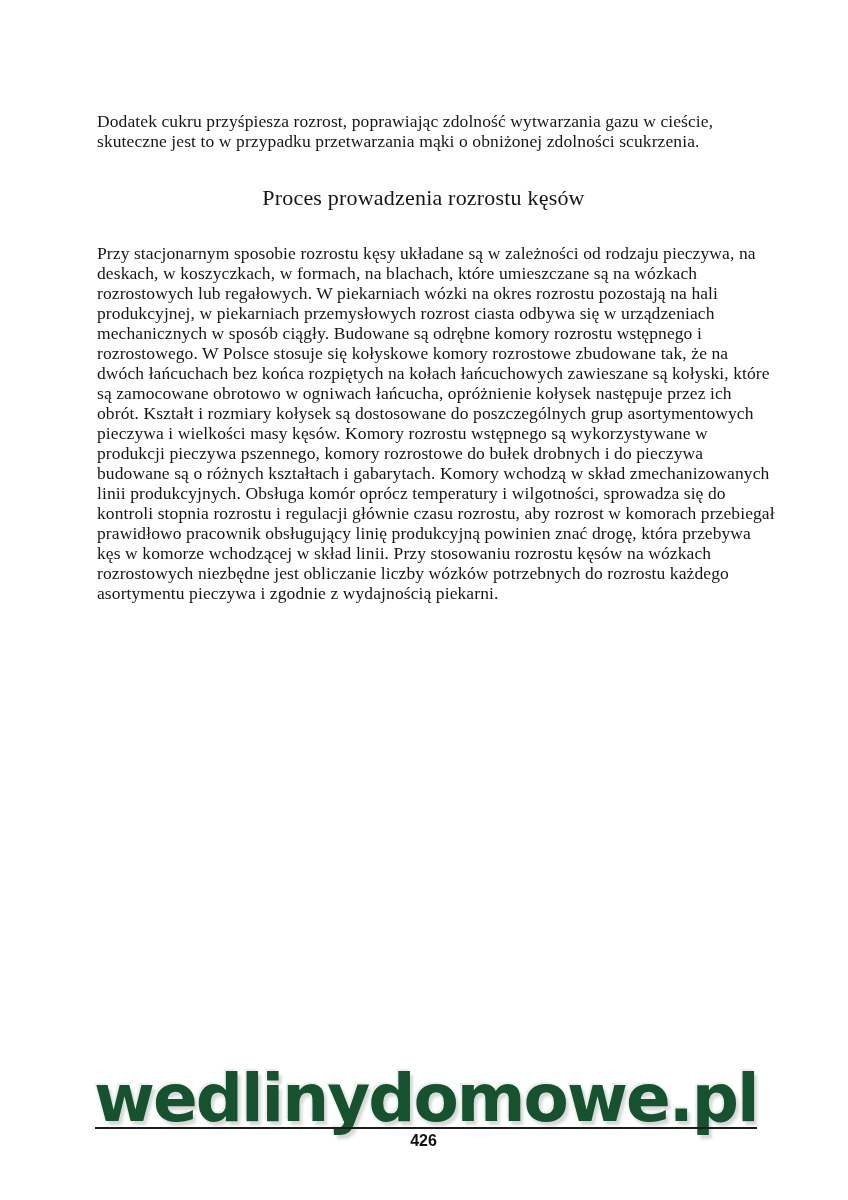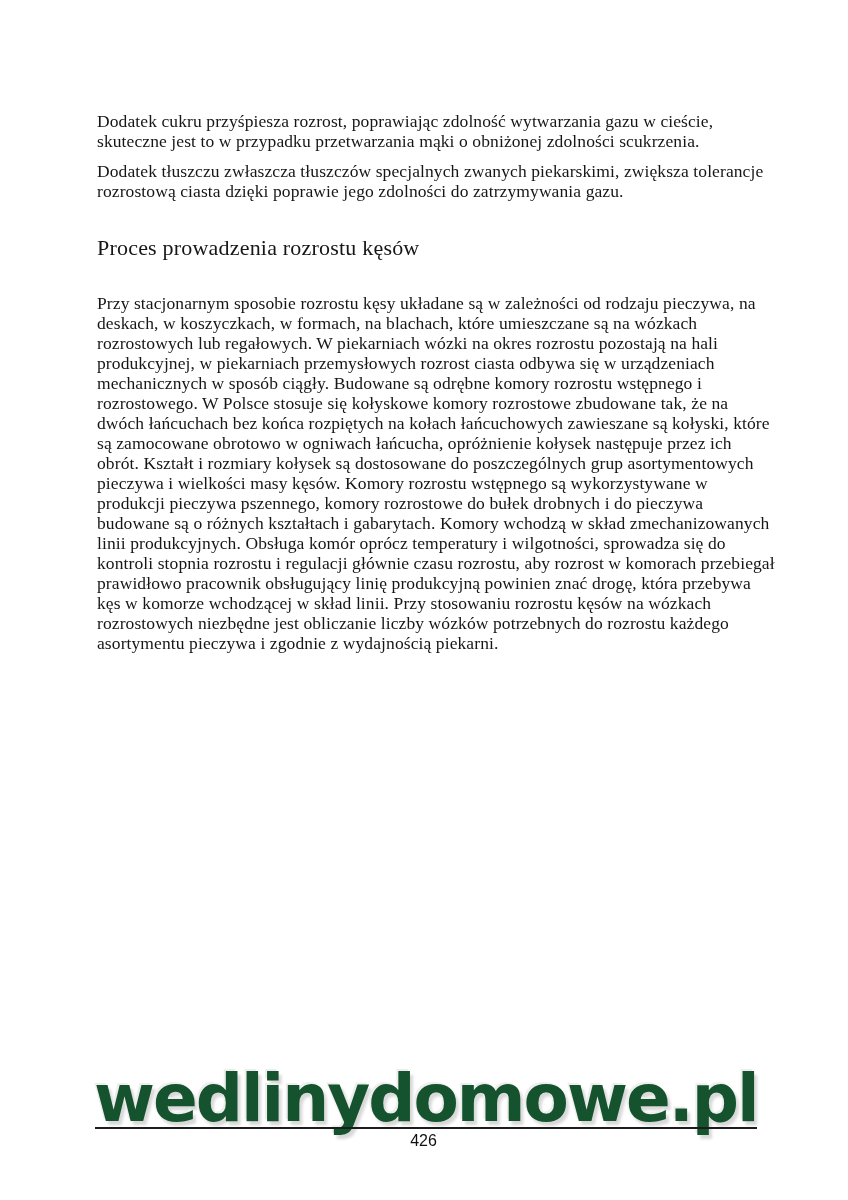--- a/index.html
+++ b/index.html
@@ -29,20 +29,21 @@
     line-height: 20px;
     white-space: pre;      
     letter-spacing: 0.1px;
   }
   h1.section-title {
     font-size: 22px;
     font-weight: normal;
     line-height: 28px;
     margin: 33px 0 31px 0;
     width: 653px;
+    text-align: center;
     letter-spacing: 0.2px;
   }
   .watermark {
     position: absolute;
     left: 94px;
     top: 1060px;
     z-index: 0;
     font-family: "DejaVu Sans", sans-serif;
     font-weight: bold;
     font-size: 66px;
@@ -61,40 +62,38 @@
     background: #1c1c1c;
     z-index: 2;
   }
   .page-number {
     position: absolute;
     left: 97px;
     top: 1132px;
     width: 653px;
     text-align: center;
     font-family: "Liberation Sans", sans-serif;
-    font-weight: normal;
+    font-weight: bold;
     font-size: 16px;
     line-height: 18px;
     color: #111111;
     z-index: 2;
   }
 </style>
 </head>
 <body>
 
 <div class="page">
 
   <div class="watermark">wedlinydomowe.pl</div>
 
   <div class="content">
     <p class="body">Dodatek cukru przyśpiesza rozrost, poprawiając zdolność wytwarzania gazu w cieście,
 skuteczne jest to w przypadku przetwarzania mąki o obniżonej zdolności scukrzenia.</p>
 
-    <p class="body">Dodatek tłuszczu zwłaszcza tłuszczów specjalnych zwanych piekarskimi, zwiększa tolerancje
-rozrostową ciasta dzięki poprawie jego zdolności do zatrzymywania gazu.</p>
 
     <h1 class="section-title">Proces prowadzenia rozrostu kęsów</h1>
 
 
     <p class="body">Przy stacjonarnym sposobie rozrostu kęsy układane są w zależności od rodzaju pieczywa, na
 deskach, w koszyczkach, w formach, na blachach, które umieszczane są na wózkach
 rozrostowych lub regałowych. W piekarniach wózki na okres rozrostu pozostają na hali
 produkcyjnej, w piekarniach przemysłowych rozrost ciasta odbywa się w urządzeniach
 mechanicznych w sposób ciągły. Budowane są odrębne komory rozrostu wstępnego i
 rozrostowego. W Polsce stosuje się kołyskowe komory rozrostowe zbudowane tak, że na

